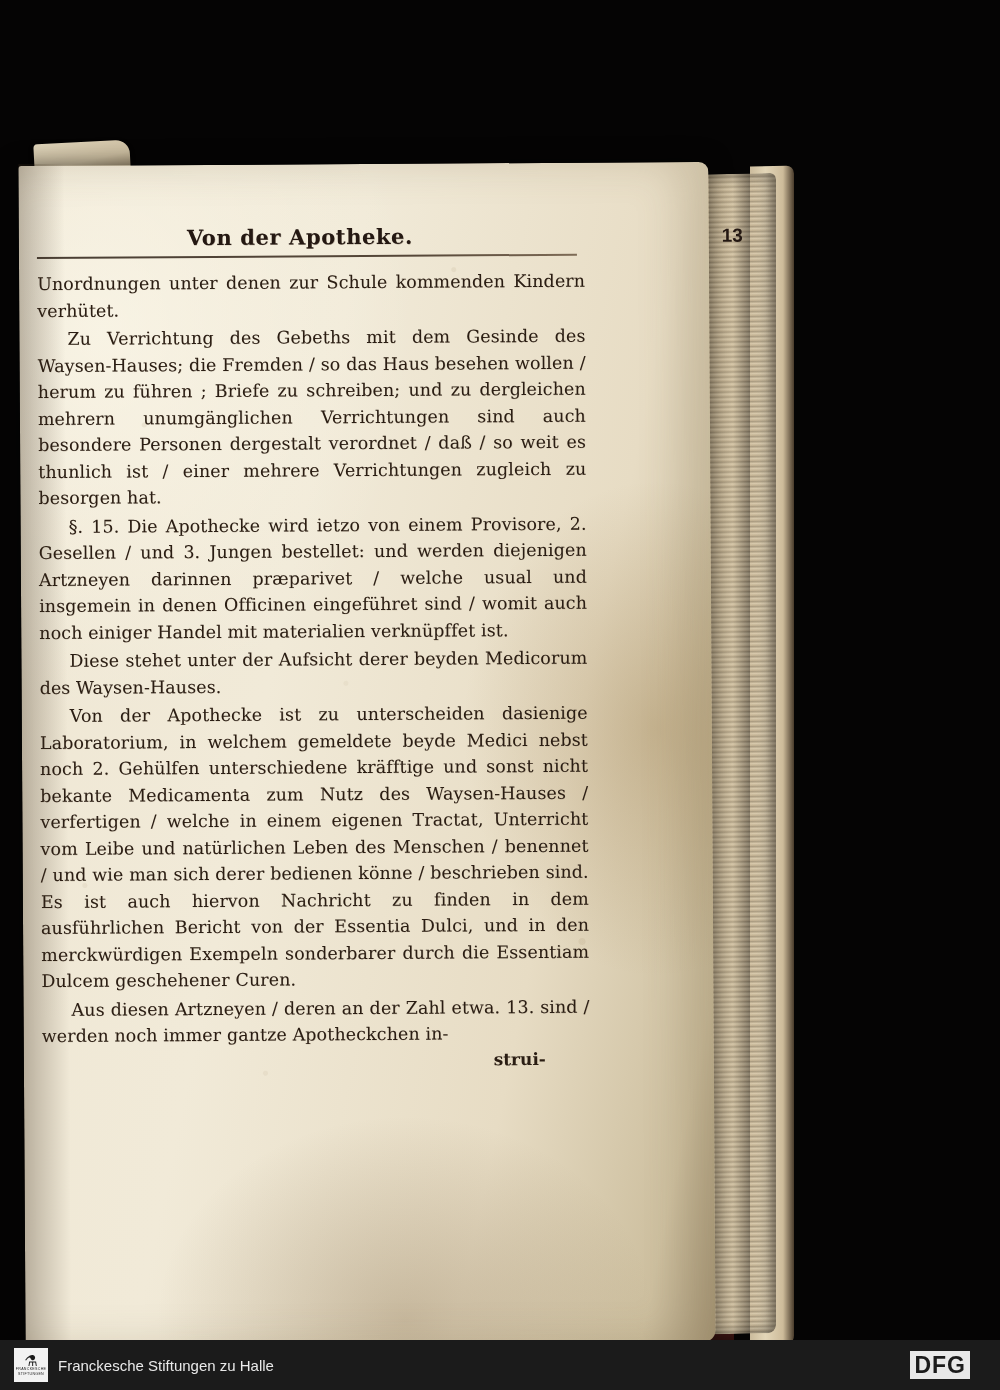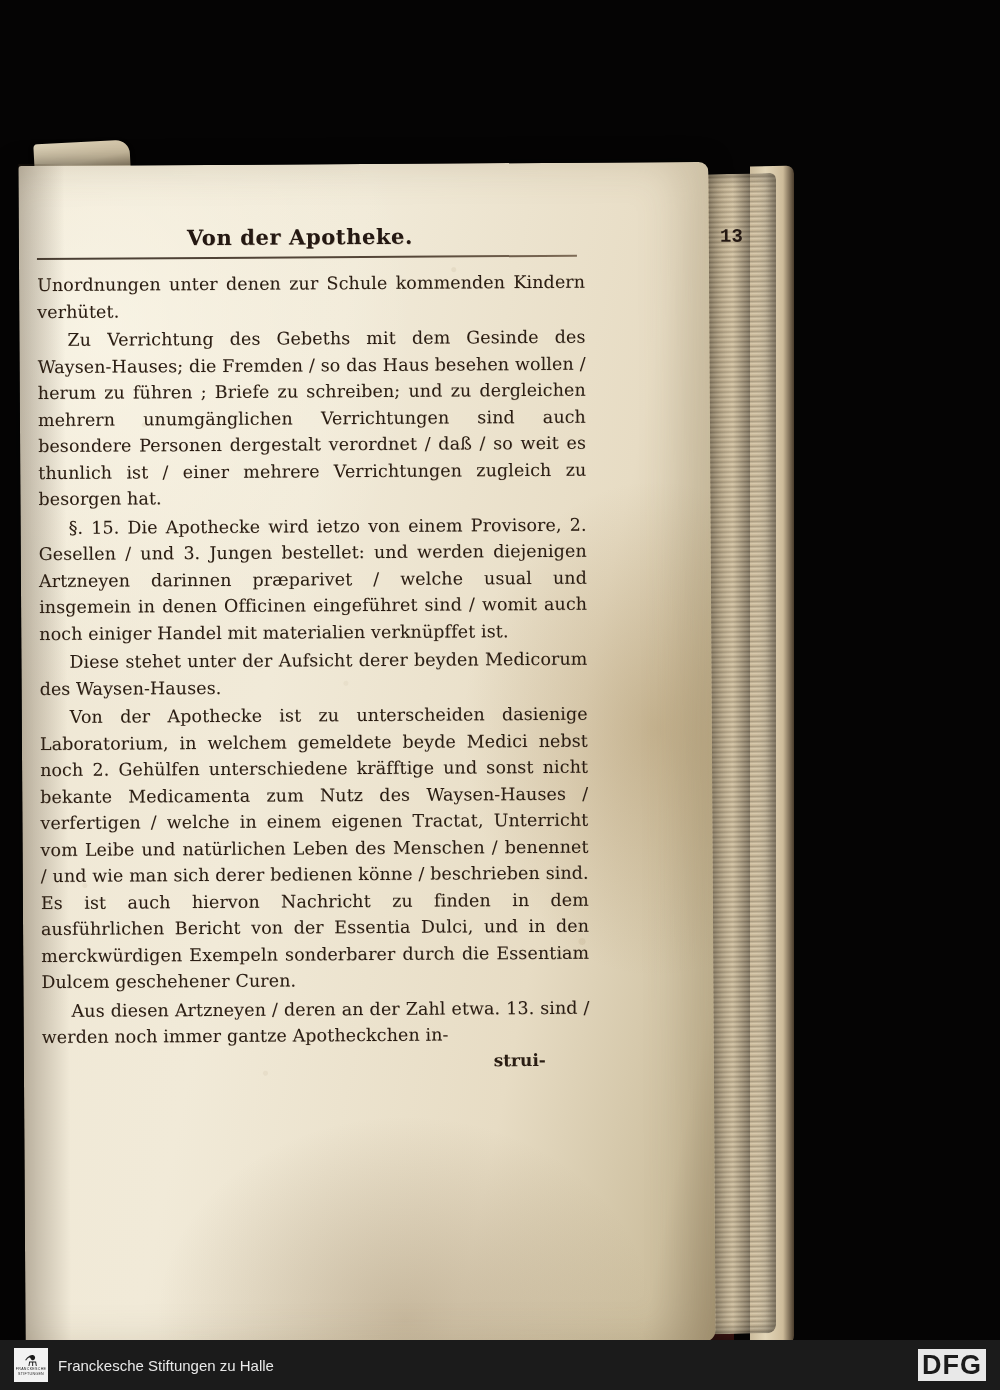--- a/index.html
+++ b/index.html
@@ -146,21 +146,21 @@
   }
   .runhead .title {
     font-family: "DejaVu Serif", serif;
     font-weight: 700;
     font-size: 21px;
     letter-spacing: 0.6px;
     color: #241812;
     text-shadow: 0.4px 0.4px 0 rgba(60,40,25,0.35);
   }
   .runhead .folio {
-    font-family: Liberation Mono, monospace;
+    font-family: Liberation Sans, sans-serif;
     font-weight: 700;
     font-size: 19px;
     color: #241812;
     margin-left: 120px;
   }
   .rule {
     margin: 6px 0 12px 0;
     width: 540px;
     height: 2px;
     background: linear-gradient(90deg, #2b1f15 0%, #3a2a1c 70%, #6b5742 100%);
@@ -219,25 +219,25 @@
     line-height: 4.6px;
   }
   .fs-text {
     margin-left: 10px;
     color: #e9e9e9;
     font-family: "Liberation Sans", sans-serif;
     font-size: 15px;
   }
   .dfg {
     margin-left: auto;
-    margin-right: 14px;
+    margin-right: 30px;
     color: #e8e8e8;
     font-family: "Liberation Sans", sans-serif;
     font-weight: 700;
-    font-size: 27px;
+    font-size: 23px;
     letter-spacing: 1px;
     border: 0;
   }
   .dfg span.b { background: #e8e8e8; color:#1b1b1b; padding: 1px 4px; }
 </style>
 </head>
 <body>
 
 <div id="scan">
 

